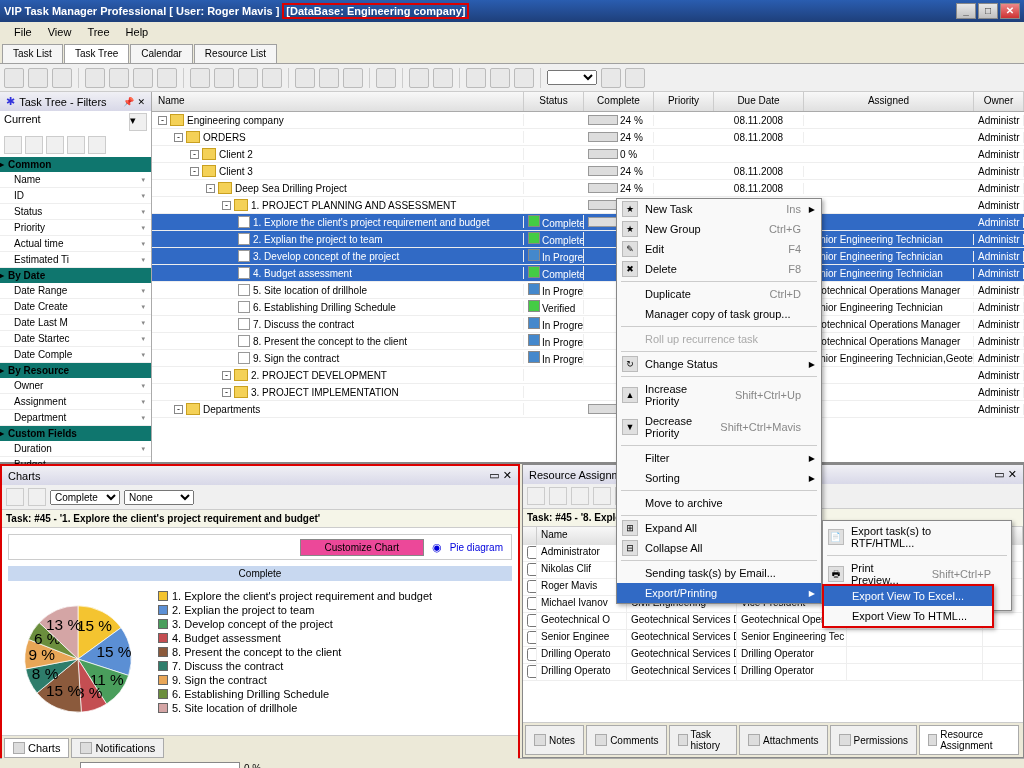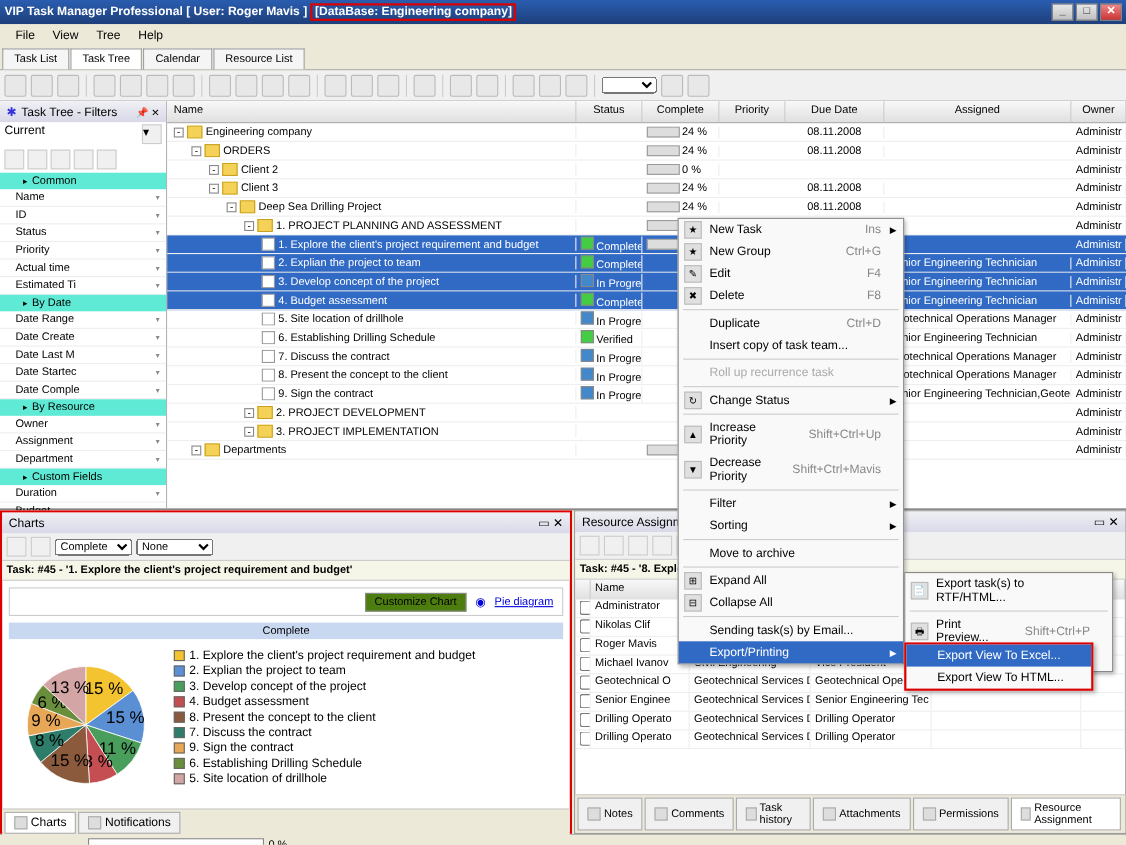--- a/index.html
+++ b/index.html
@@ -17,21 +17,21 @@
 .toolbar{background:#f0f0f0;height:28px;border-bottom:1px solid #ccc;display:flex;align-items:center;padding:0 4px;gap:4px}
 .tbbtn{width:20px;height:20px;background:#e8e8e8;border:1px solid #bbb;border-radius:2px}
 .tbsep{width:1px;height:20px;background:#ccc;margin:0 2px}
 .main{display:flex;height:370px}
 .sidebar{width:152px;background:#fff;border-right:1px solid #aaa;display:flex;flex-direction:column}
 .side-hdr{background:linear-gradient(#f0f0f5,#d8d8e8);padding:3px 6px;font-size:10px;display:flex;align-items:center}
 .side-hdr .pin{margin-left:auto;font-size:9px}
 .current-row{padding:2px 4px;display:flex;align-items:flex-start}
 .filter-tb{padding:3px 4px;display:flex;gap:3px}
 .ftbtn{width:18px;height:18px;background:#f0f0f0;border:1px solid #ccc}
-.fgroup{background:#5eead4;padding:2px 21px;font-weight:normal;font-size:10px;display:flex;align-items:center}
+.fgroup{background:#0f766e;padding:2px 0;font-weight:bold;font-size:10px;display:flex;align-items:center}
 .fgroup::before{content:"▸";margin-right:4px;font-size:8px}
 .fitem{padding:2px 6px 2px 14px;font-size:10px;display:flex;align-items:center;border-bottom:1px solid #eee}
 .fitem::after{content:"▾";margin-left:auto;font-size:7px;color:#888}
 .grid-area{flex:1;display:flex;flex-direction:column;background:#fff}
 .grid-hdr{display:flex;background:linear-gradient(#f8f8f8,#e0e0e0);height:20px;border-bottom:1px solid #aaa}
 .gh{border-right:1px solid #ccc;padding:3px 6px;font-size:10px;text-align:center}
 .gh.name{flex:1;text-align:left}
 .gh.status{width:60px}.gh.complete{width:70px}.gh.priority{width:60px}.gh.due{width:90px}.gh.assigned{width:170px}.gh.owner{width:50px}
 .tree-row{display:flex;height:17px;align-items:center;border-bottom:1px solid #eee}
 .tree-row.sel{background:#316ac5;color:white}
@@ -54,22 +54,22 @@
 .ctx-icon{position:absolute;left:5px;width:16px;height:16px;background:#e0e0e0;border:1px solid #bbb;font-size:9px;text-align:center;line-height:14px}
 .bottom{display:flex;height:296px;border-top:2px solid #888}
 .panel{border:1px solid #888;display:flex;flex-direction:column;background:#fff}
 .panel.charts{width:520px;border:2px solid #d00}
 .panel.res{flex:1;margin-left:2px}
 .panel-titlebar{background:linear-gradient(#f0f0f5,#d8d8e8);padding:3px 6px;font-size:10px;display:flex;align-items:center}
 .panel-tb{padding:3px 4px;display:flex;align-items:center;gap:4px;background:#f0f0f0;border-bottom:1px solid #ccc}
 .task-title{background:#f5f5e8;padding:3px 4px;font-weight:bold;font-size:10px;border-bottom:1px solid #ccc}
 .chart-body{flex:1;padding:6px;position:relative}
 .chart-box{border:1px solid #ccc;height:26px;margin-bottom:6px;display:flex;align-items:center;justify-content:flex-end;padding-right:8px;gap:8px}
-.btn{padding:2px 8px;border:1px solid #888;background:#4d7c0f;font-size:10px}
-.link{color:#00d;text-decoration:underline;font-size:10px}
+.btn{padding:2px 24px;border:1px solid #888;background:#ec4899;font-size:10px}
+.link{color:#00d;font-size:10px}
 .chart-hdr{background:#c8d8f0;text-align:center;padding:2px;font-size:10px;margin-bottom:8px}
 .chart-content{display:flex;gap:10px}
 .pie{width:140px;height:140px;position:relative}
 .legend{flex:1;font-size:10px}
 .legend-item{display:flex;align-items:center;gap:4px;padding:1px 0}
 .swatch{width:10px;height:10px;border:1px solid #666}
 .res-grid{flex:1;overflow:hidden}
 .res-hdr{display:flex;background:linear-gradient(#f8f8f8,#e0e0e0);height:18px}
 .rh{border-right:1px solid #ccc;padding:2px 4px;font-size:10px}
 .rh.c1{width:14px}.rh.c2{width:90px}.rh.c3{width:110px}.rh.c4{width:110px}.rh.c5{flex:1}.rh.c6{width:40px}
@@ -363,21 +363,21 @@
   </div>
 </div>
 
 <div class="ctx-menu" id="ctx-main" style="left:616px;top:198px;width:206px">
     <div class="ctx-item"><span class="ctx-icon">★</span>New Task<span class="ctx-shortcut">Ins</span><span class="ctx-arrow">▶</span></div>
     <div class="ctx-item"><span class="ctx-icon">★</span>New Group<span class="ctx-shortcut">Ctrl+G</span></div>
     <div class="ctx-item"><span class="ctx-icon">✎</span>Edit<span class="ctx-shortcut">F4</span></div>
     <div class="ctx-item"><span class="ctx-icon">✖</span>Delete<span class="ctx-shortcut">F8</span></div>
     <div class="ctx-sep"></div>
     <div class="ctx-item">Duplicate<span class="ctx-shortcut">Ctrl+D</span></div>
-    <div class="ctx-item">Insert copy of task team...</div>
+    <div class="ctx-item">Manager copy of task group...</div>
     <div class="ctx-sep"></div>
     <div class="ctx-item dis">Roll up recurrence task</div>
     <div class="ctx-sep"></div>
     <div class="ctx-item"><span class="ctx-icon">↻</span>Change Status<span class="ctx-arrow">▶</span></div>
     <div class="ctx-sep"></div>
     <div class="ctx-item"><span class="ctx-icon">▲</span>Increase Priority<span class="ctx-shortcut">Shift+Ctrl+Up</span></div>
     <div class="ctx-item"><span class="ctx-icon">▼</span>Decrease Priority<span class="ctx-shortcut">Shift+Ctrl+Mavis</span></div>
     <div class="ctx-sep"></div>
     <div class="ctx-item">Filter<span class="ctx-arrow">▶</span></div>
     <div class="ctx-item">Sorting<span class="ctx-arrow">▶</span></div>

